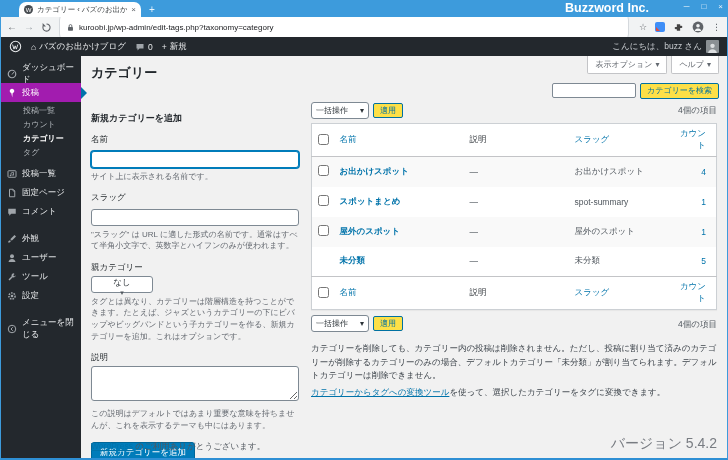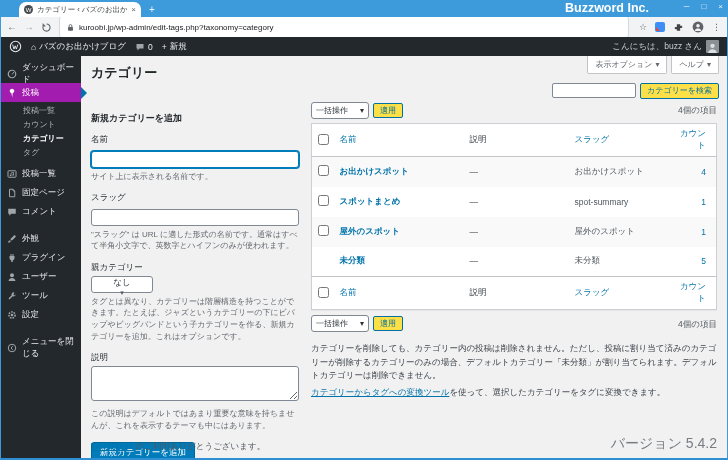--- a/index.html
+++ b/index.html
@@ -237,26 +237,20 @@
       <div class="menu-gap"></div>
       <div class="menu-item">
         <svg class="ic mi-ic" width="10" height="10" viewBox="0 0 20 20">
           <path d="M15 2l3 3-7.5 7.5-3.5.5.5-3.5z" fill="currentColor"></path>
           <path d="M6 13c-2.2 0-3.4 1.2-3.8 4 2.8.4 4.6-.6 5.3-2.5z" fill="currentColor"></path>
         </svg>
         <span>外観</span>
       </div>
       <div class="menu-item">
         <svg class="ic mi-ic" width="10" height="10" viewBox="0 0 20 20">
-          <path d="M7 2v4H5v4c0 2.3 1.5 4.2 3.5 4.8V18h3v-3.2C13.5 14.2 15 12.3 15 10V6h-2V2h-2v4H9V2z" fill="currentColor"></path>
-        </svg>
-        <span>プラグイン</span>
-      </div>
-      <div class="menu-item">
-        <svg class="ic mi-ic" width="10" height="10" viewBox="0 0 20 20">
           <circle cx="10" cy="6.5" r="4" fill="currentColor"></circle>
           <path d="M3 18c.8-4 3.4-6 7-6s6.2 2 7 6z" fill="currentColor"></path>
         </svg>
         <span>ユーザー</span>
       </div>
       <div class="menu-item">
         <svg class="ic mi-ic" width="10" height="10" viewBox="0 0 20 20">
           <path d="M13.5 2.5a4.5 4.5 0 0 0-4.2 6.1L3 14.9 5.1 17l6.3-6.3a4.5 4.5 0 0 0 6.1-4.2l-2.6 2.6-2.5-2.5 2.6-2.6z" fill="currentColor"></path>
         </svg>
         <span>ツール</span>

